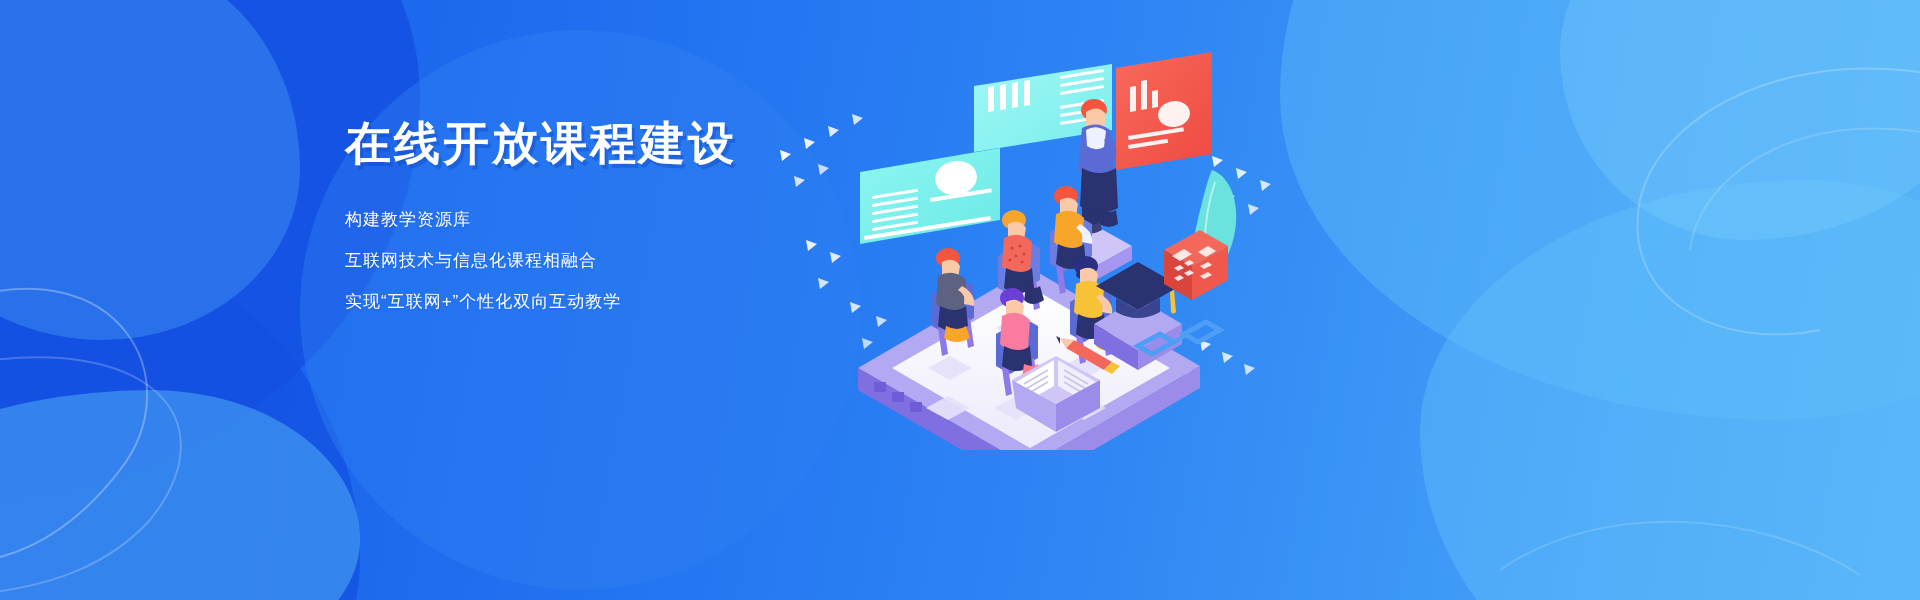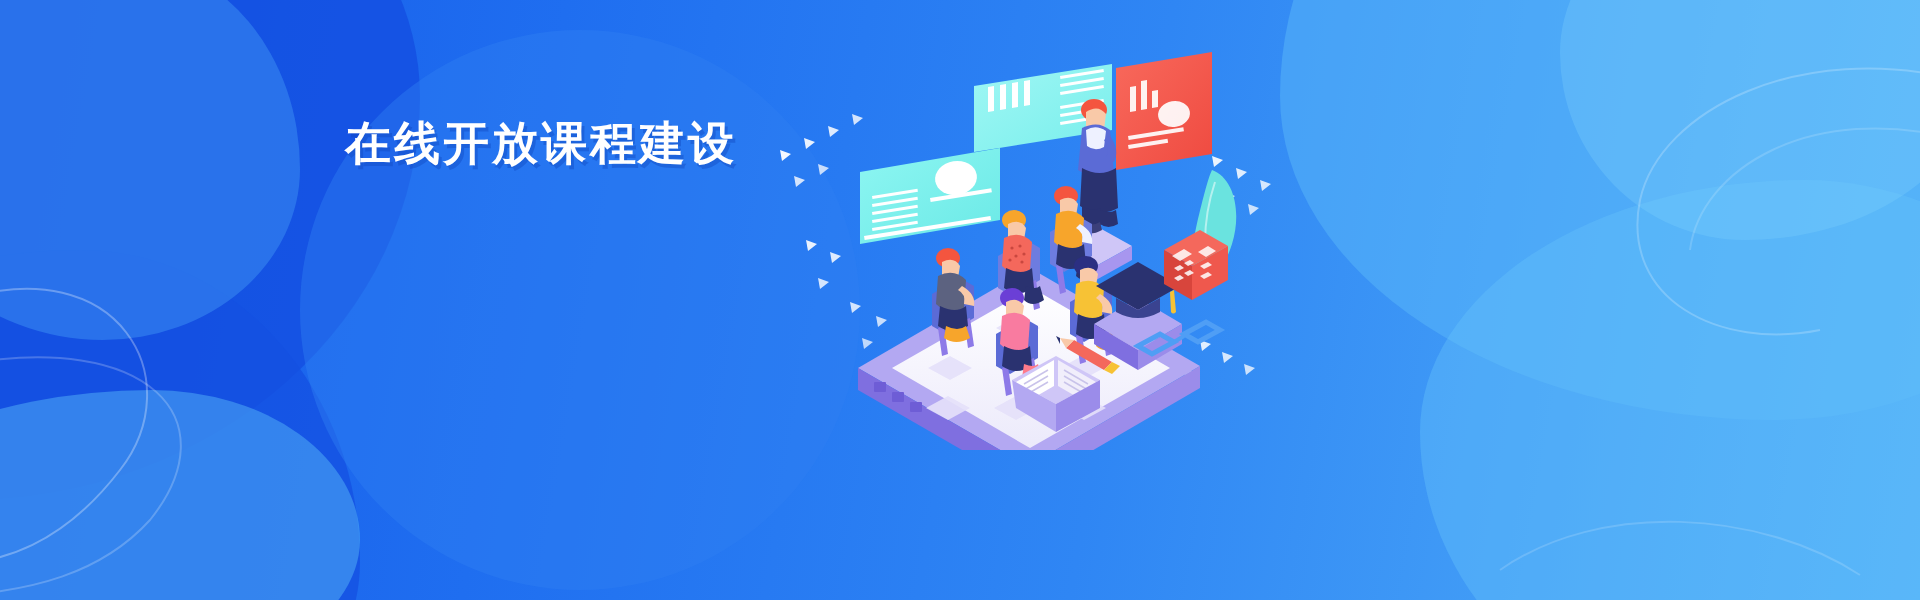--- a/index.html
+++ b/index.html
@@ -104,20 +104,25 @@
   <svg class="bg-lines" width="1920" height="600" viewBox="0 0 1920 600">
     <path d="M -40 300 C 120 250 190 380 120 470 C 60 548 0 560 -40 565" fill="none" stroke="#ffffff" stroke-opacity=".30" stroke-width="2"></path>
     <path d="M -40 365 C 150 330 230 420 150 520 C 100 575 30 590 -40 596" fill="none" stroke="#ffffff" stroke-opacity=".22" stroke-width="2"></path>
     <path d="M 1960 80 C 1800 40 1660 110 1640 200 C 1620 300 1720 350 1820 330" fill="none" stroke="#ffffff" stroke-opacity=".22" stroke-width="2"></path>
     <path d="M 1960 140 C 1810 100 1700 170 1690 250" fill="none" stroke="#ffffff" stroke-opacity=".16" stroke-width="2"></path>
     <path d="M 1500 570 C 1600 500 1760 510 1860 575" fill="none" stroke="#ffffff" stroke-opacity=".16" stroke-width="2"></path>
   </svg>
 
   <div class="copy">
     <div class="headline">在线开放课程建设</div>
+    <div class="sublist">
+      <div class="subline">构建教学资源库</div>
+      <div class="subline">互联网技术与信息化课程相融合</div>
+      <div class="subline">实现“互联网+”个性化双向互动教学</div>
+    </div>
   </div>
 
   <div class="illo">
     <svg width="540" height="400" viewBox="0 0 540 400">
       <defs>
         <linearGradient id="gScreen" x1="0" y1="0" x2="1" y2="1">
           <stop offset="0" stop-color="#8ef6f2"></stop>
           <stop offset="1" stop-color="#6ae9e6"></stop>
         </linearGradient>
         <linearGradient id="gScreen2" x1="0" y1="0" x2="1" y2="1">

